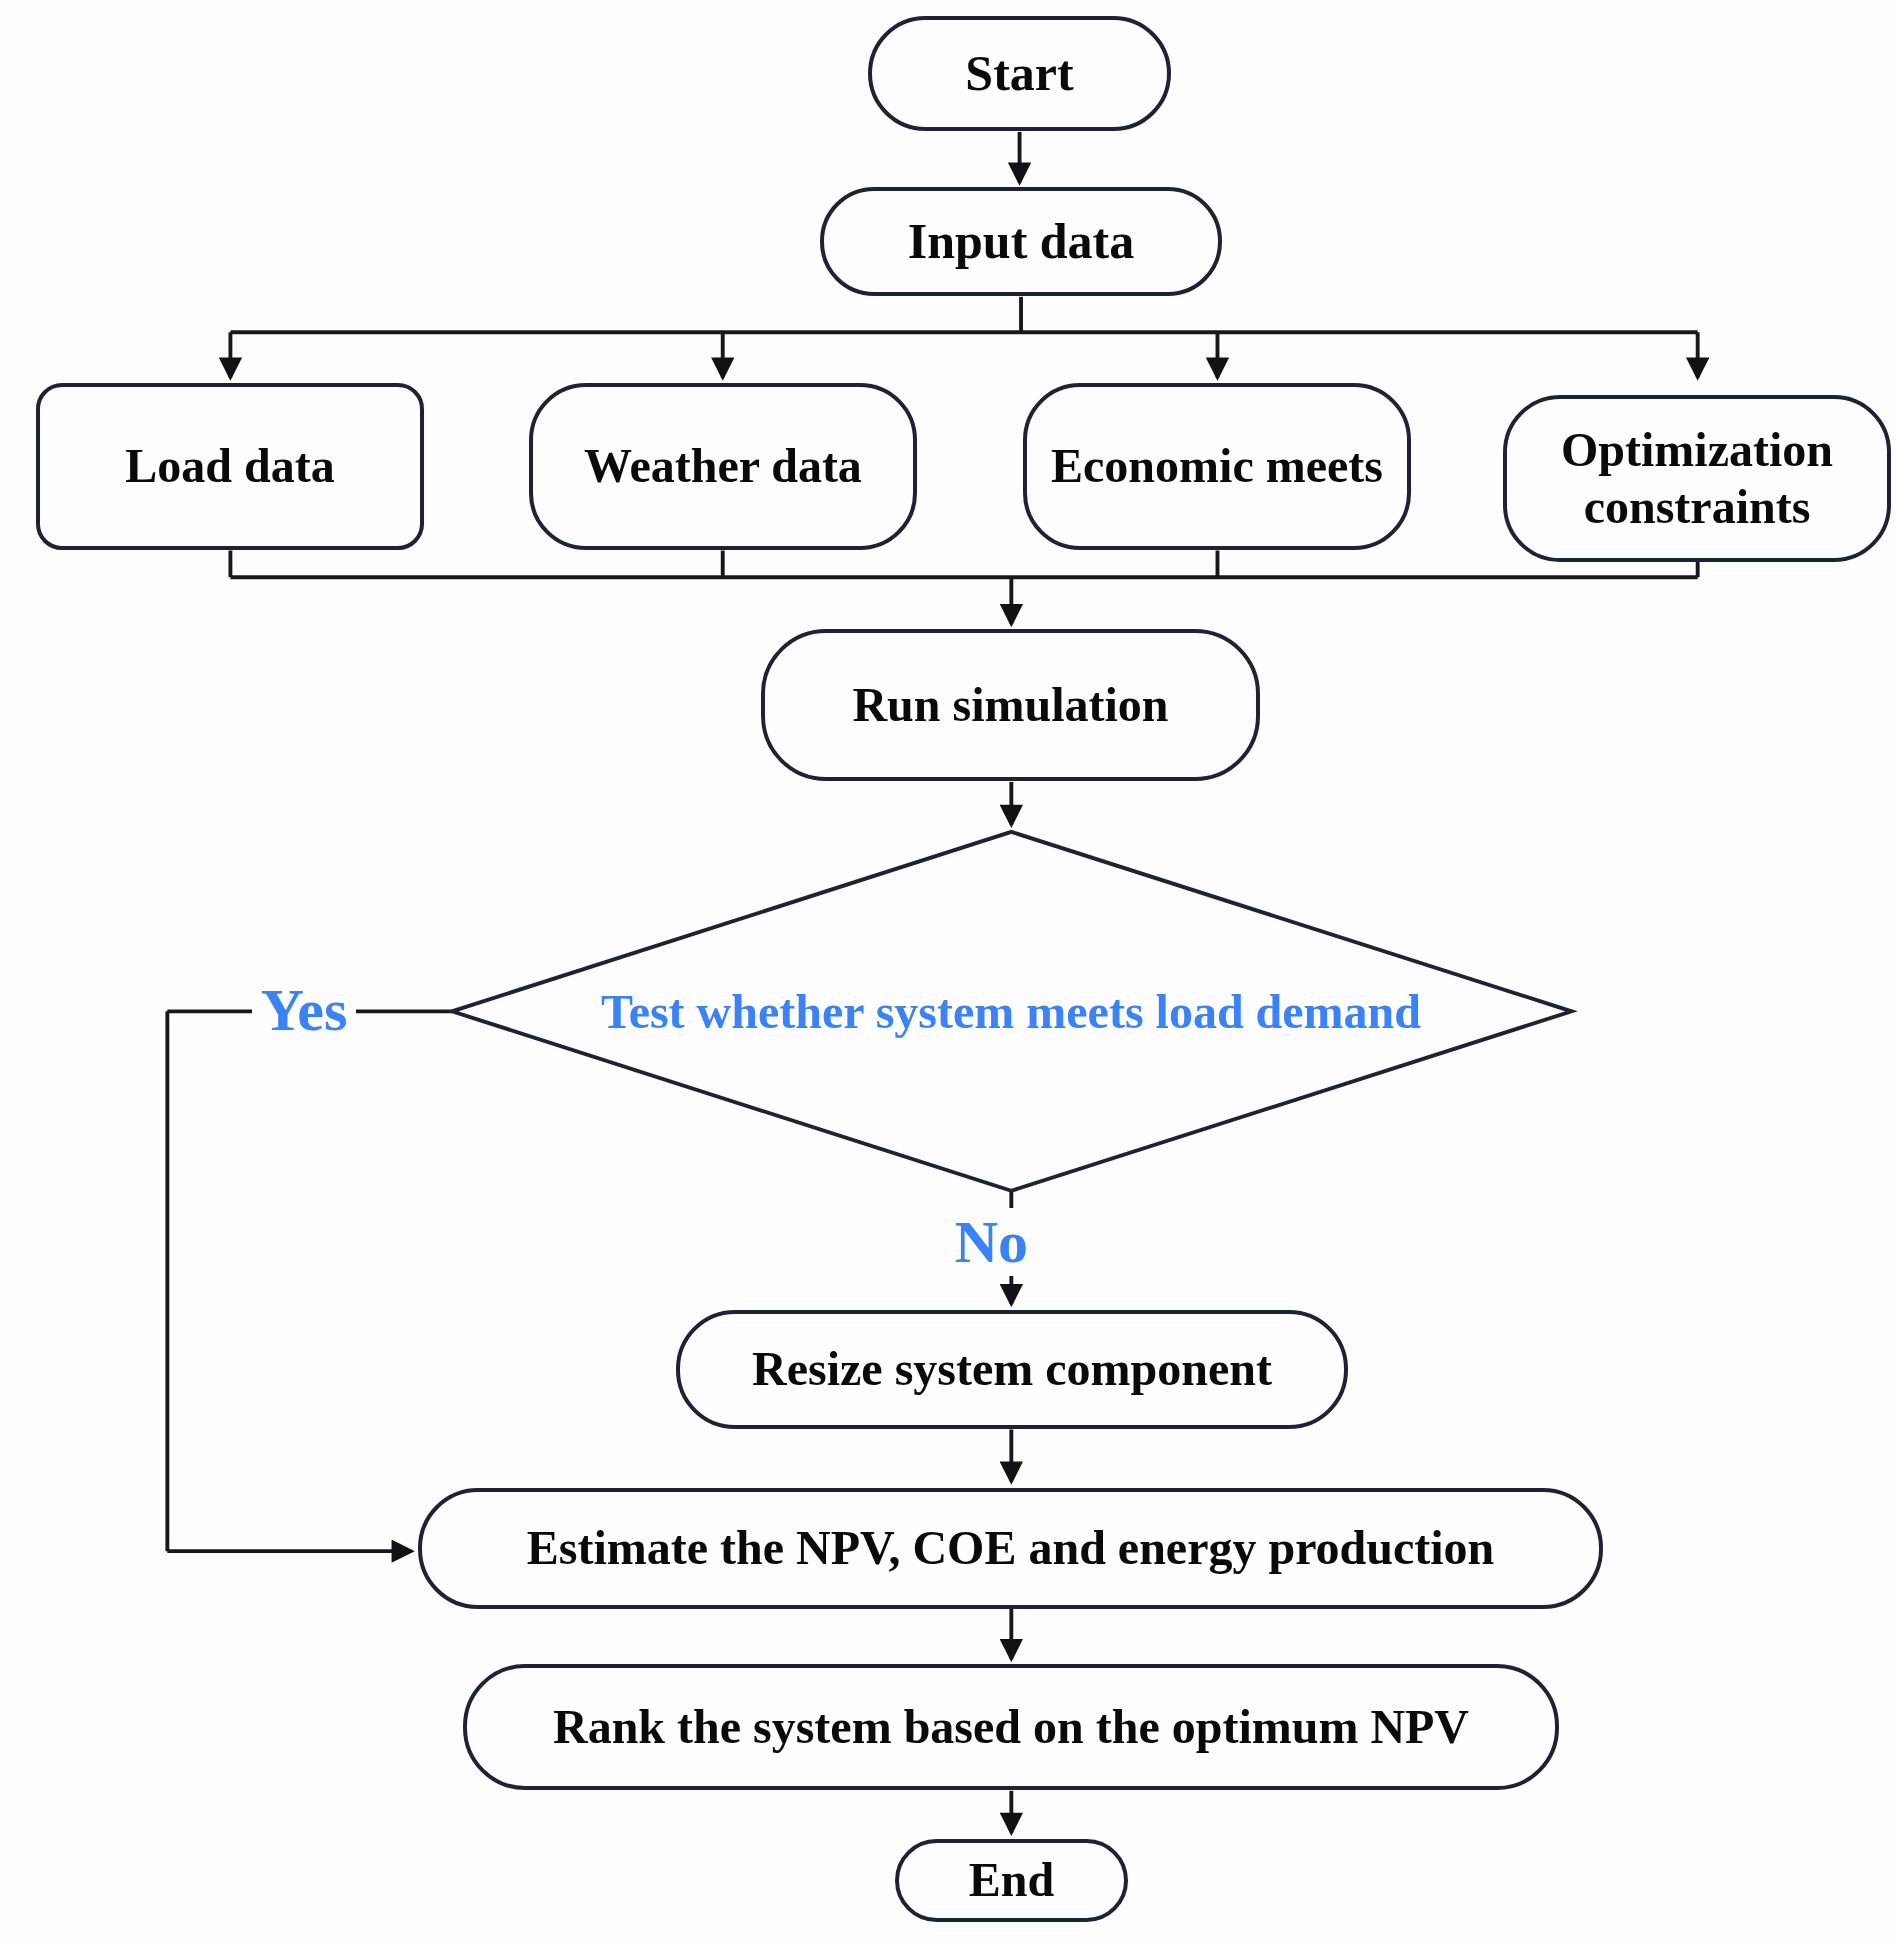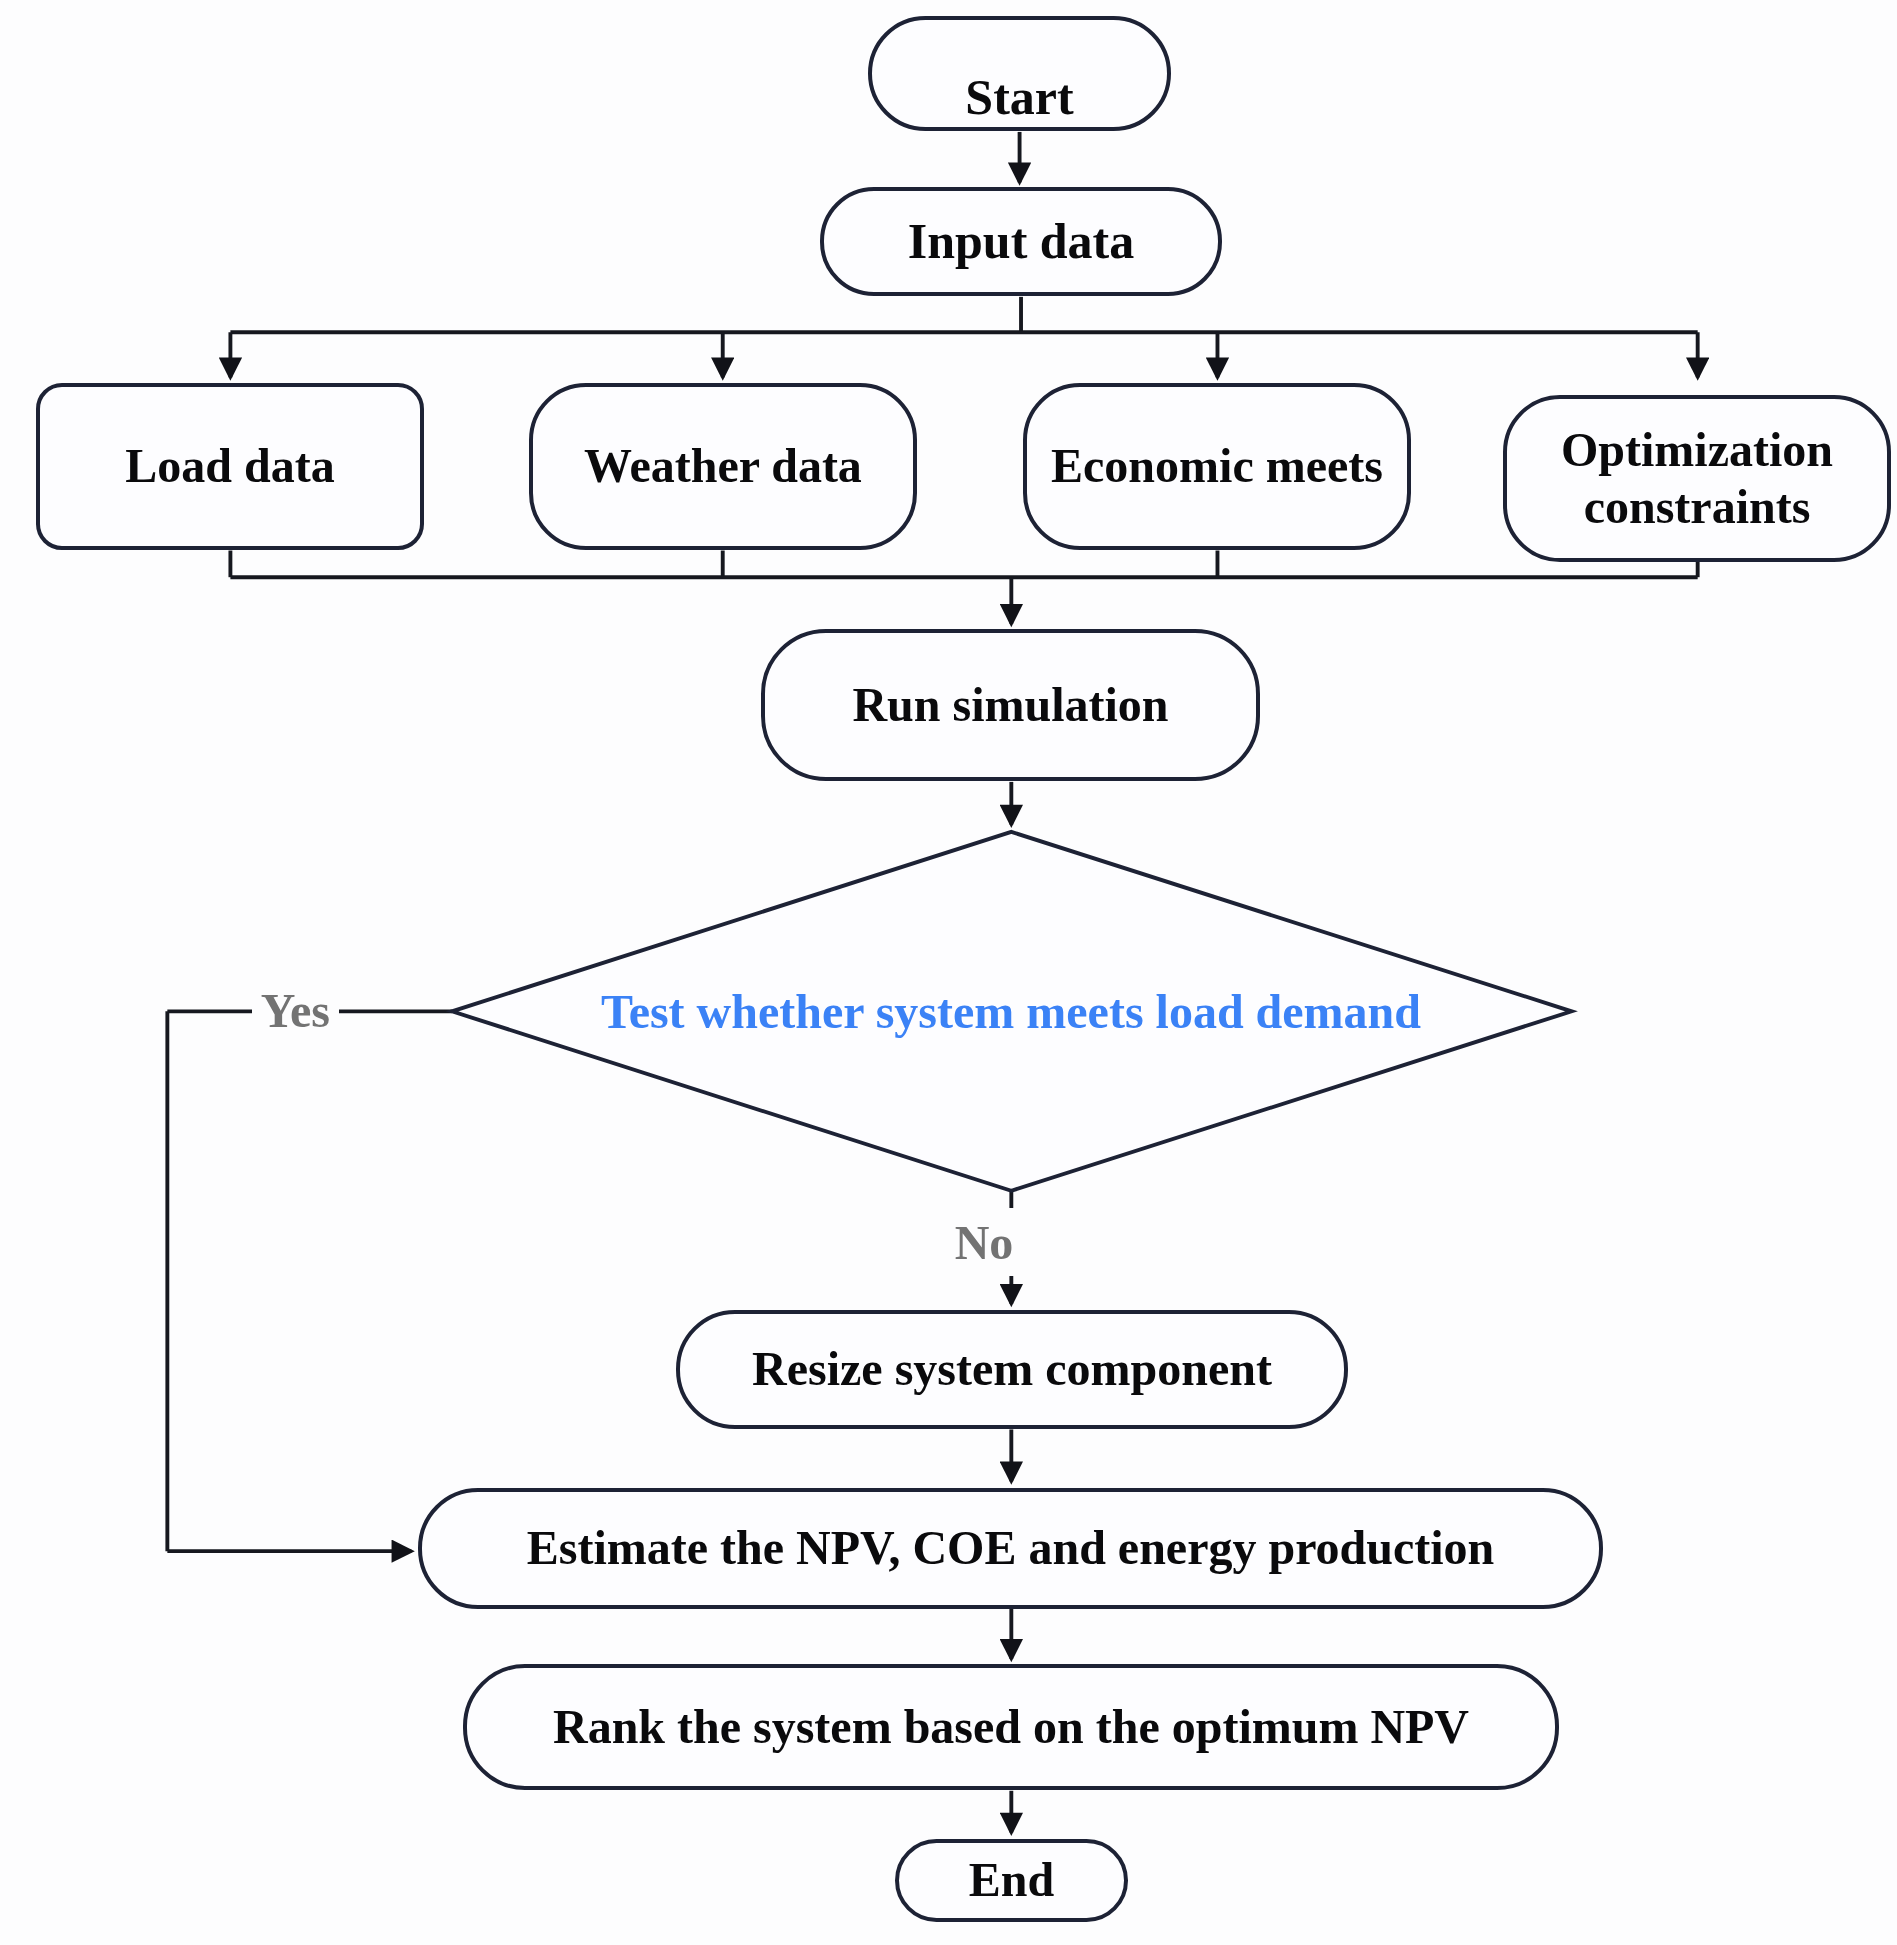--- a/index.html
+++ b/index.html
@@ -46,23 +46,23 @@
     color: #3b82f6;
     font-weight: 700;
     font-size: 48px;
     background: transparent;
   }
   .branch-label {
     position: absolute;
     display: flex;
     align-items: center;
     justify-content: center;
-    color: #737373;
+    color: #3b82f6;
     font-weight: 700;
-    font-size: 48px;
+    font-size: 60px;
     background: #fdfdfe;
     padding: 0 8.7px;
   }
 </style>
 </head>
 <body>
 
 <div class="canvas">
 
   <svg class="connector-layer" width="1898" height="1946" viewBox="0 0 3913 4012" xmlns="http://www.w3.org/2000/svg">
@@ -102,21 +102,21 @@
       <path d="M2085,3692 V3778" marker-end="url(#arrow)"></path>
 
       <path d="M932,2085 H345"></path>
       <path d="M345,2085 V3198"></path>
       <path d="M345,3198 H848" marker-end="url(#arrow)"></path>
     </g>
 
     <polygon points="2085,1715 3240,2085 2085,2455 932,2085" fill="#fdfdff" stroke="#1d2235" stroke-width="8"></polygon>
   </svg>
 
-  <div class="node" style="left:868px; top:15.5px; width:303px; height:115px; border-radius:58px; font-size:50px;align-items:flex-end;">
+  <div class="node" style="left:868px; top:15.5px; width:303px; height:115px; border-radius:58px; font-size:50px;">
     <span class="lbl">Start</span>
   </div>
 
   <div class="node" style="left:820px; top:187px; width:402px; height:109px; border-radius:54px; font-size:50px;">
     <span class="lbl">Input data</span>
   </div>
 
   <div class="node" style="left:36px; top:383px; width:388px; height:167px; border-radius:26px;">
     <span class="lbl">Load data</span>
   </div>

